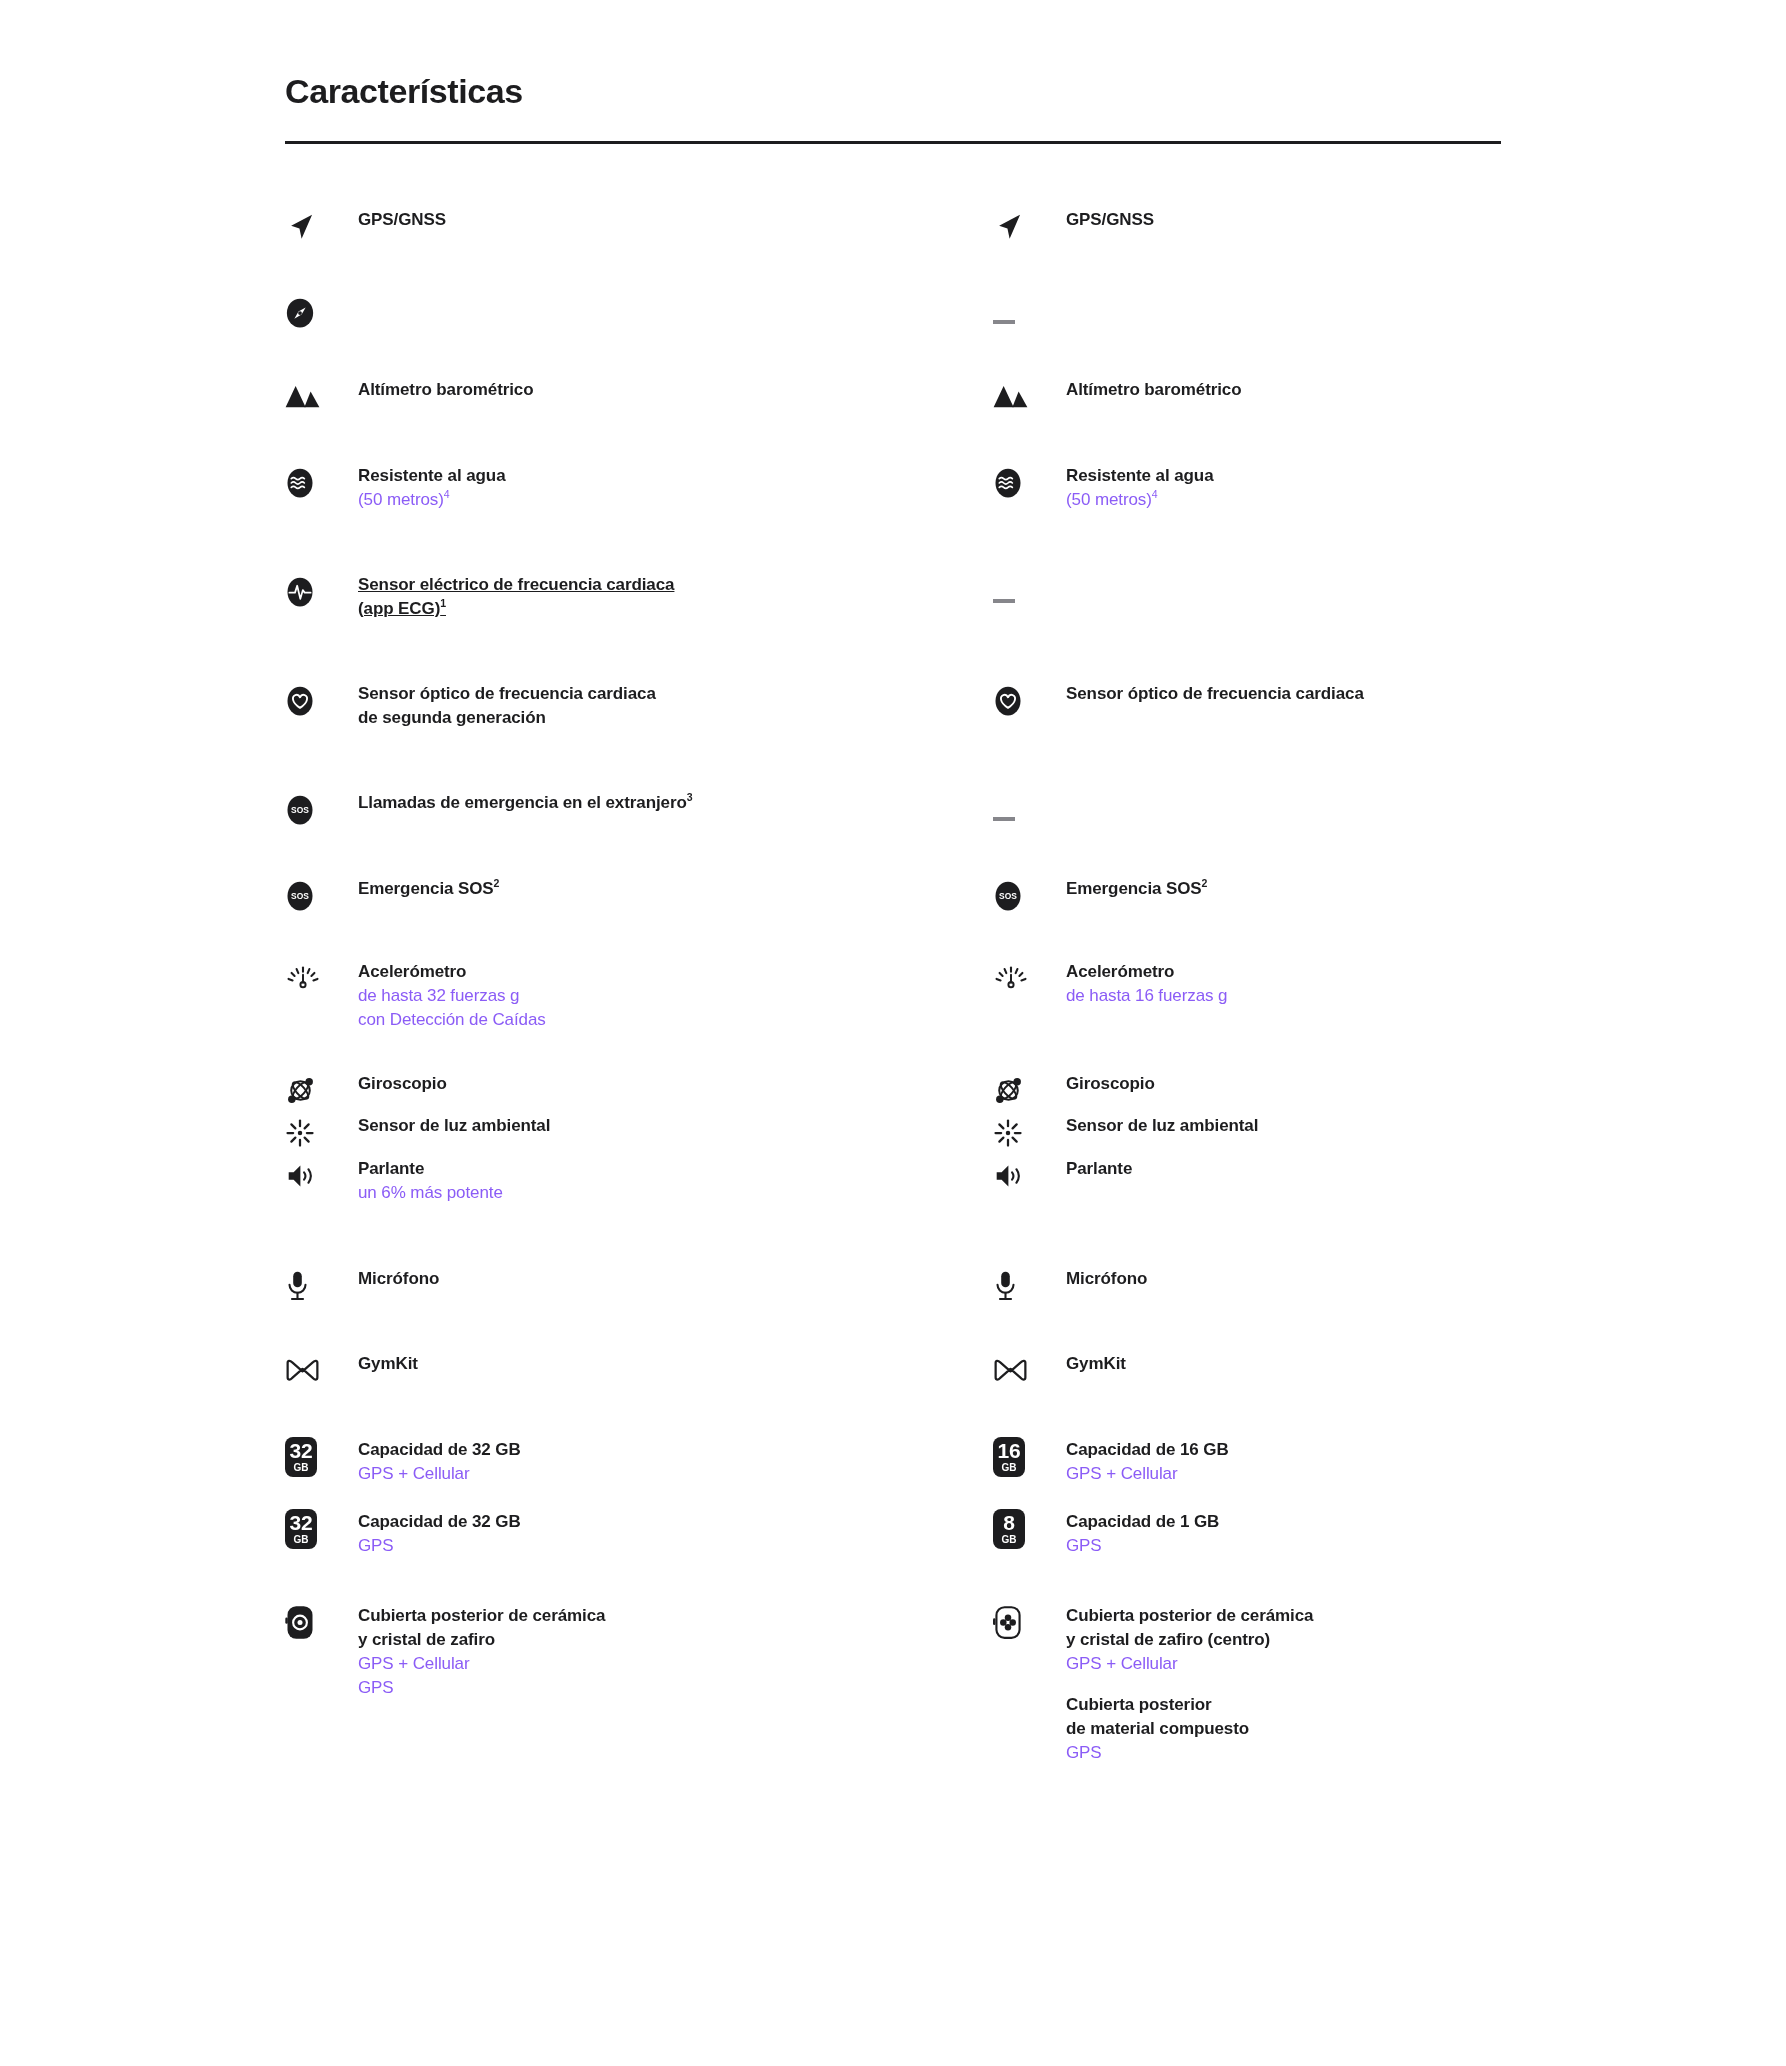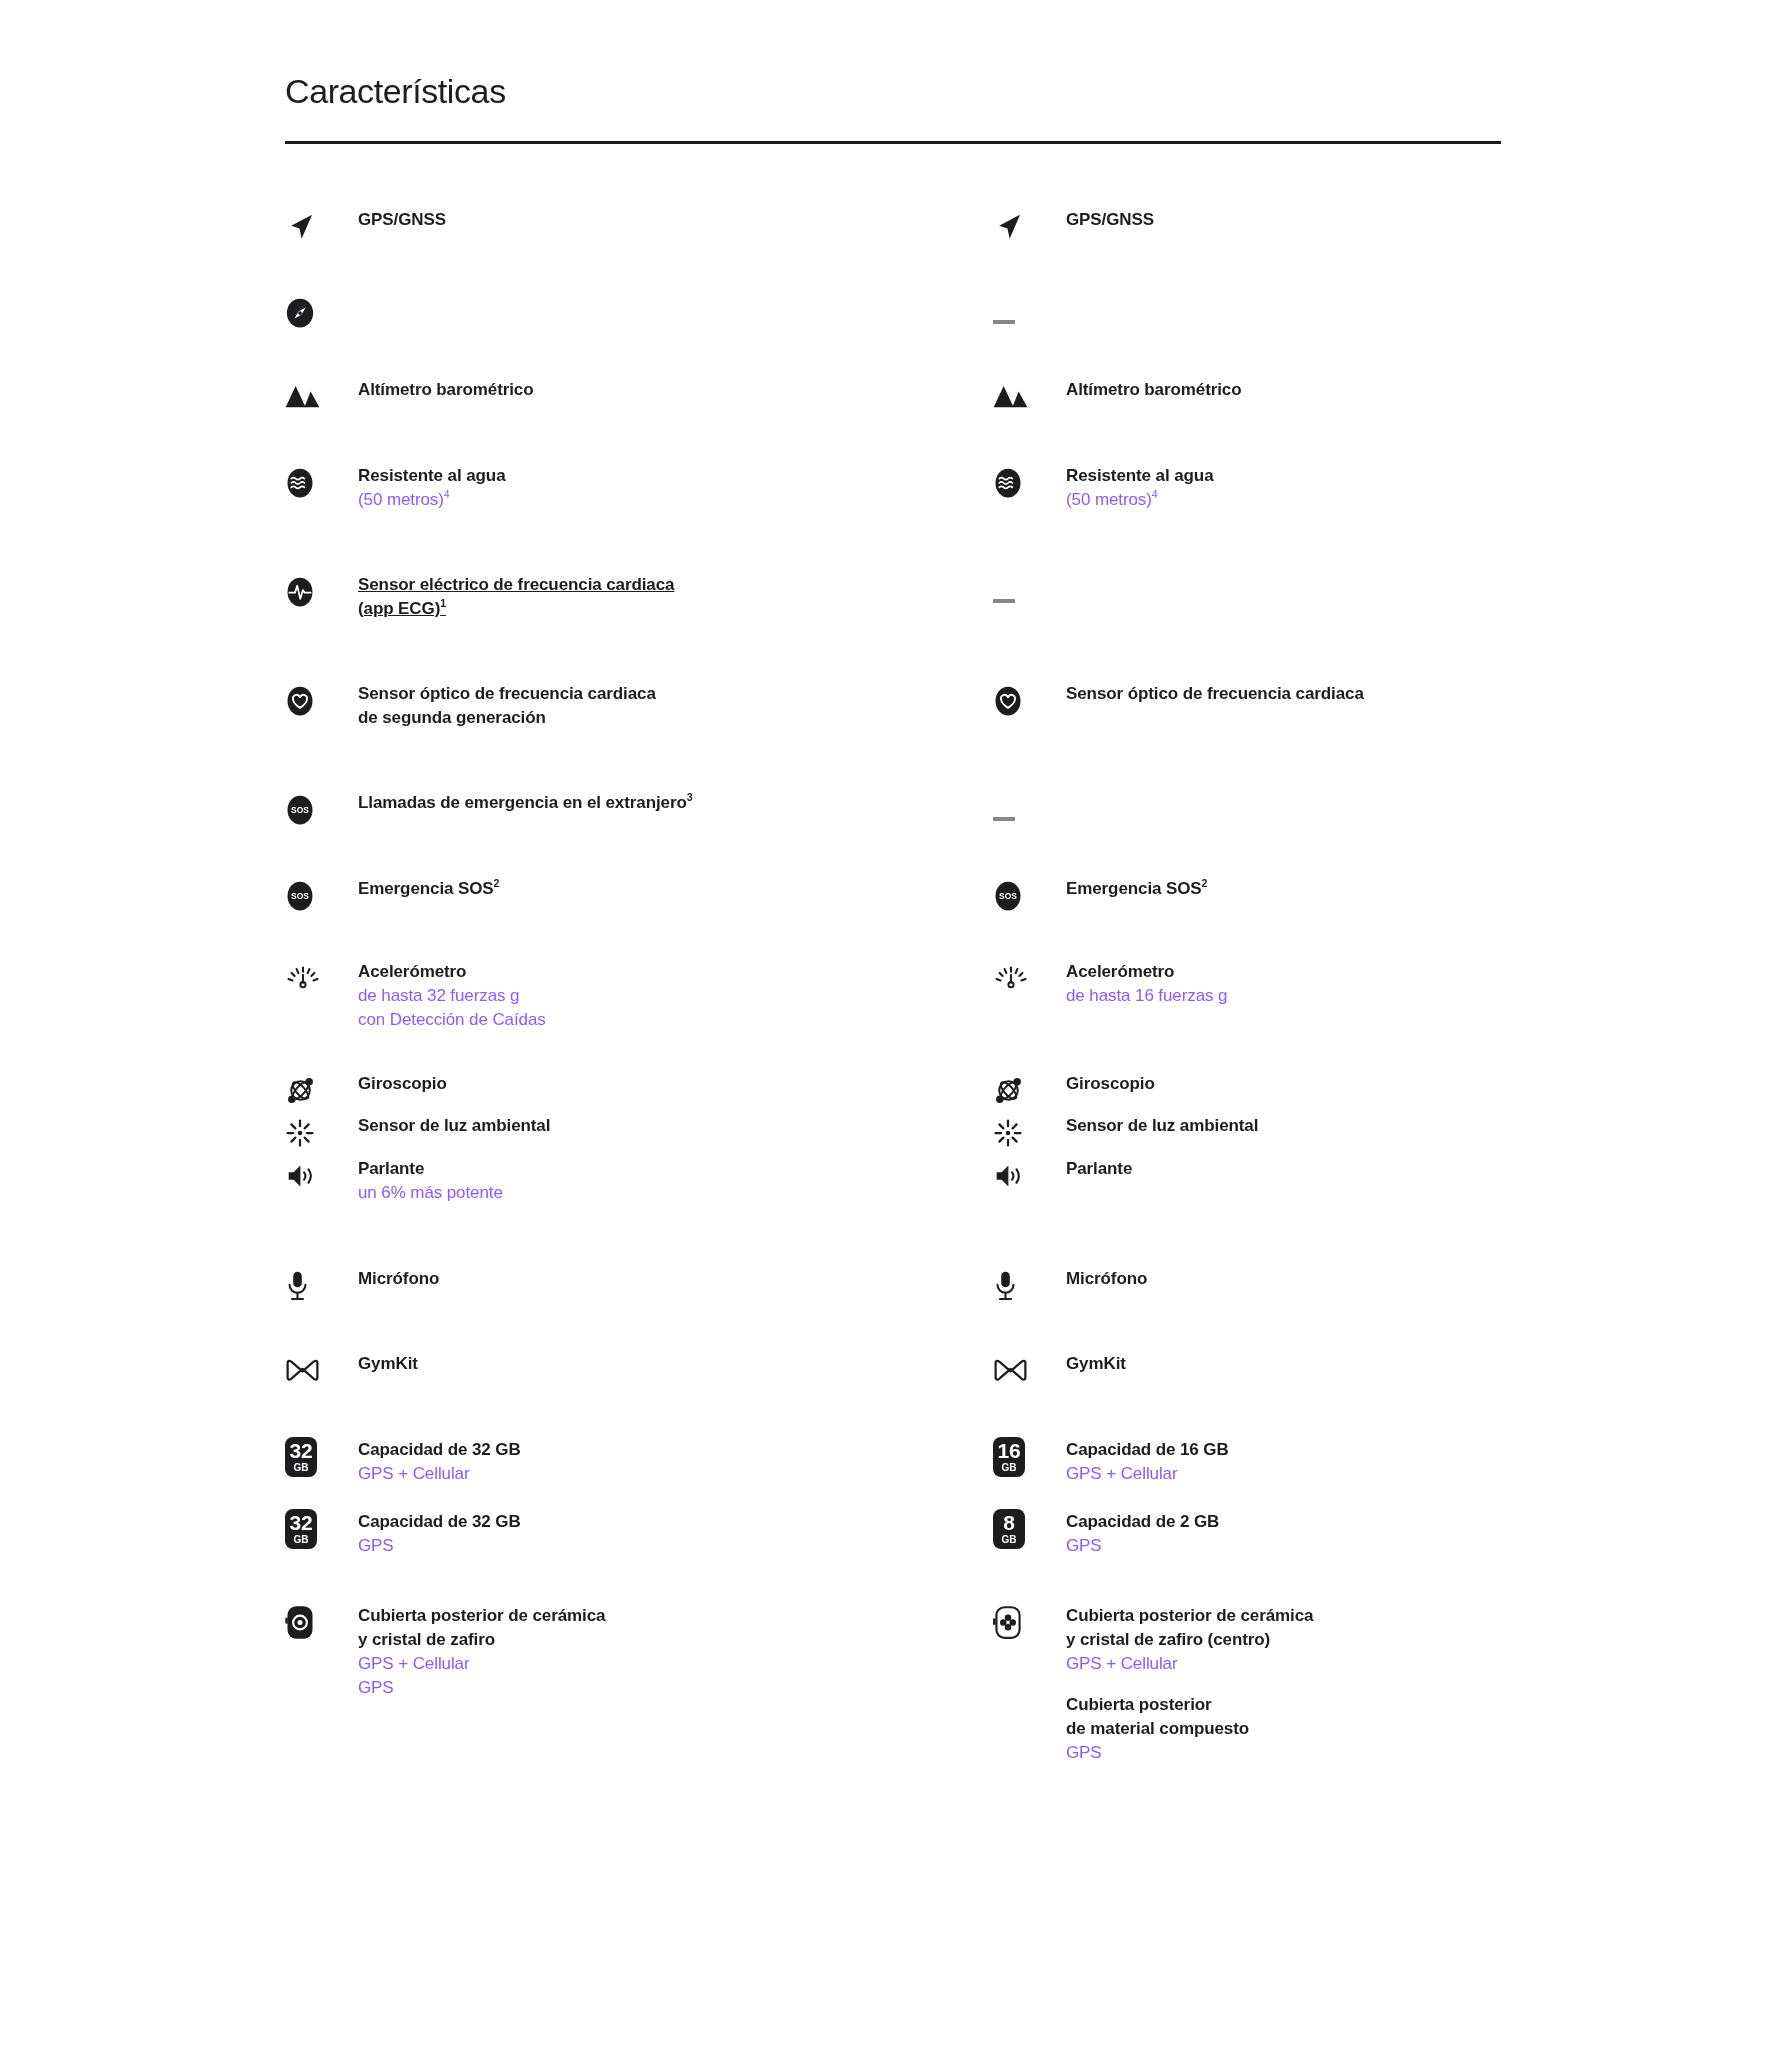--- a/index.html
+++ b/index.html
@@ -9,21 +9,21 @@
     font-family:"Liberation Sans", sans-serif;
     color:#1d1d1f;
     -webkit-font-smoothing:antialiased;
   }
 
   .page { position:relative; width:1787px; height:2066px; }
 
   
   .section-header { position:absolute; left:285px; top:73px; width:1216px; }
   .section-title {
-    font-size:34px; font-weight:400; letter-spacing:-0.4px; color:#1d1d1f;
+    font-size:34px; font-weight:700; letter-spacing:-0.4px; color:#1d1d1f;
     line-height:1.1;
   }
   .section-rule {
     margin-top:31px; width:1216px; height:3.1px; background:#1d1d1f;
   }
 
   
   .columns { position:absolute; left:0; top:205px; width:1787px; }
   .col { position:absolute; top:0; width:701px; }
   .col-left  { left:285px; }
@@ -485,21 +485,21 @@
           </div>
         </div>
         <div class="row" style="position: absolute; left: 0px; top: 1302px;">
           <div class="row-icon">
             <div class="cap-badge">
               <span class="cap-num">8</span>
               <span class="cap-unit">GB</span>
             </div>
           </div>
           <div class="row-body">
-            <div class="feat-title">Capacidad de 2 GB</div>
+            <div class="feat-title">Capacidad de 1 GB</div>
             <div class="feat-sub">GPS</div>
           </div>
         </div>
         <div class="row" style="position: absolute; left: 0px; top: 1396px;">
           <div class="row-icon">
             <svg width="30" height="35" viewBox="0 0 48 56">
               <rect x="5.5" y="3.5" width="37" height="49" rx="13" fill="none" stroke="#1d1d1f" stroke-width="3.4"></rect>
               <rect x="0" y="21" width="4" height="11" rx="2" fill="#1d1d1f"></rect>
               <circle cx="24" cy="20.5" r="5.2" fill="#1d1d1f"></circle>
               <circle cx="24" cy="35.5" r="5.2" fill="#1d1d1f"></circle>

